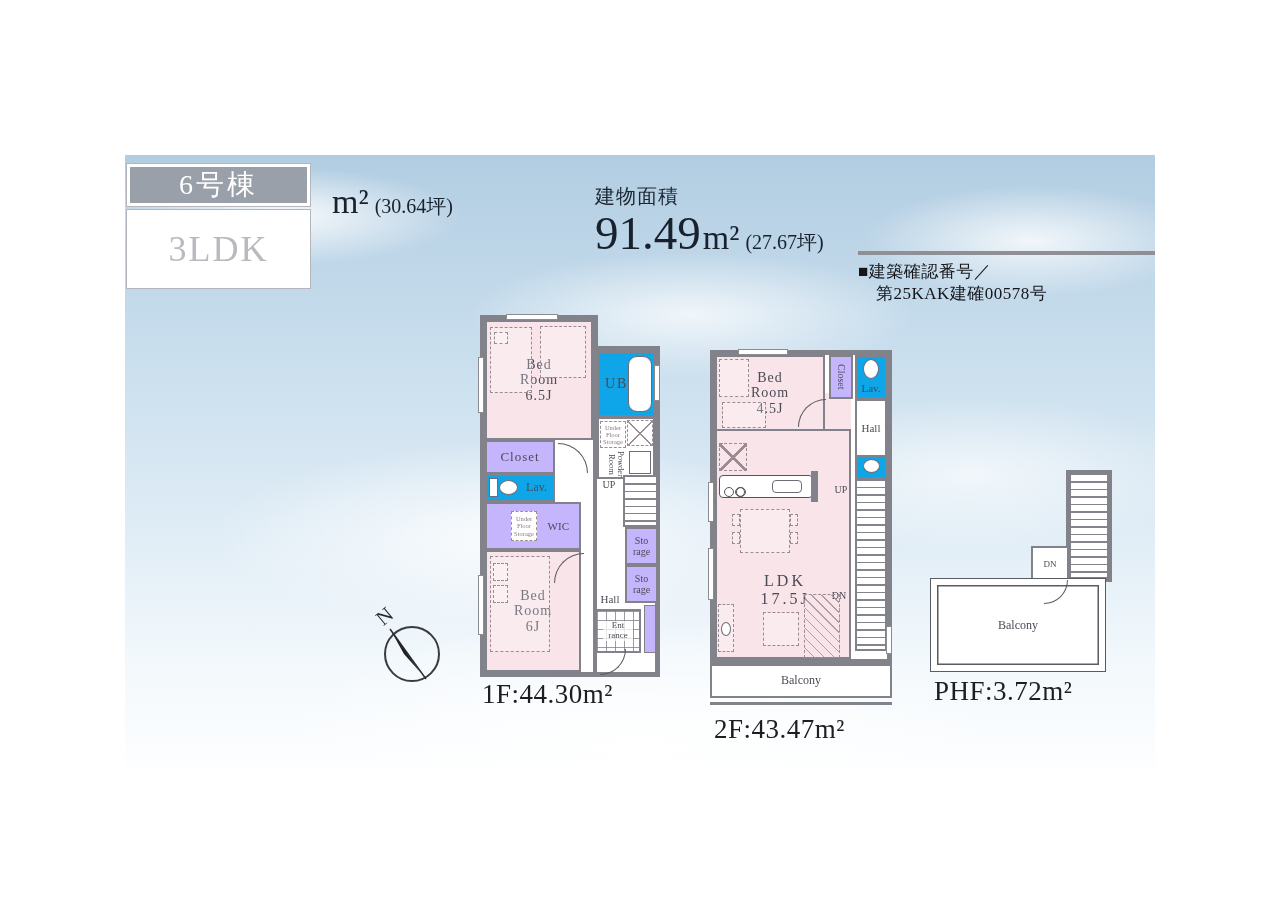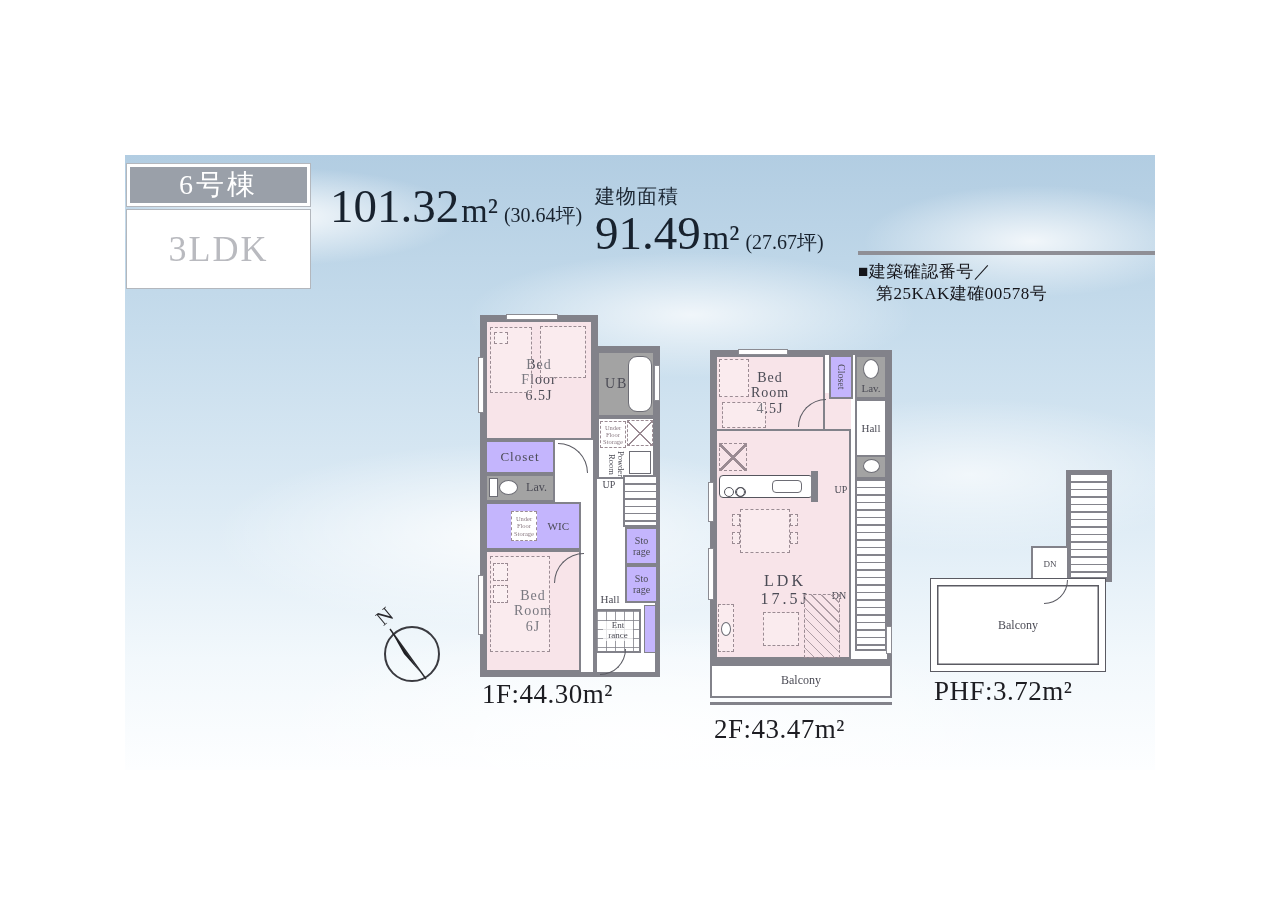--- a/index.html
+++ b/index.html
@@ -36,21 +36,21 @@
   .conf{font-size:17px;color:#15151a;letter-spacing:.5px;}
 
   
   .wall{background:#82828a;position:absolute;box-sizing:border-box;}
   .iwhite{background:#ffffff;position:absolute;box-sizing:border-box;}
   .room{position:absolute;box-sizing:border-box;border:2.5px solid #82828a;
         display:flex;align-items:center;justify-content:center;text-align:center;
         color:#4b4b55;line-height:1.15;}
   .pink{background:#f8e4e9;}
   .yellow{background:#c4b5fd;}
-  .blue{background:#a3a3a3;}
+  .blue{background:#0ea5e9;}
   .white{background:#ffffff;}
   .noborder{border:none;}
   .rlabel{position:absolute;box-sizing:border-box;color:#4b4b55;text-align:center;line-height:1.1;}
   .stairs{background:repeating-linear-gradient(to bottom,#ffffff 0 6px,#84848c 6px 7.5px);}
   .gridfloor{background:
       repeating-linear-gradient(to right, rgba(130,130,138,.8) 0 1px, transparent 1px 9px),
       repeating-linear-gradient(to bottom, rgba(130,130,138,.8) 0 1px, transparent 1px 9px),#fff;}
   .xbox{position:absolute;box-sizing:border-box;border:1.5px dashed #9b8b93;background:
       linear-gradient(45deg, transparent 46%, #9b8b93 46%, #9b8b93 52%, transparent 52%),
       linear-gradient(-45deg, transparent 46%, #9b8b93 46%, #9b8b93 52%, transparent 52%);}
@@ -73,21 +73,20 @@
 
 <div class="abs sky"></div>
 
 <div class="abs badge-title">
   <div class="badge-title-inner">6号棟</div>
 </div>
 <div class="abs badge-plan">3LDK</div>
 
 <div class="abs" style="left:330px;top:183px;">
   <div class="sum-row">
-    <span class="sum-value">101.32</span>
     <span class="sum-unit">m²</span>
     <span class="sum-tsubo">(30.64坪)</span>
   </div>
 </div>
 
 <div class="abs" style="left:595px;top:183px;">
   <div class="sum-label">建物面積</div>
   <div class="sum-row">
     <span class="sum-value">91.49</span>
     <span class="sum-unit">m²</span>
@@ -106,21 +105,21 @@
   <polygon points="20,27 50,70 34,52" fill="#1d1d22"></polygon>
 </svg>
 
 <div class="abs" style="left:478px;top:313px;width:186px;height:410px;">
   <div class="wall" style="left:2px;top:2px;width:118px;height:362px;"></div>
   <div class="wall" style="left:114px;top:33px;width:68px;height:331px;"></div>
   <div class="iwhite" style="left:7px;top:7px;width:108px;height:352px;"></div>
   <div class="iwhite" style="left:119px;top:38px;width:58px;height:321px;"></div>
 
   <div class="room pink" style="left:7px;top:7px;width:108px;height:120px;font-size:14px;letter-spacing:1px;">
-    <span class="rlabel" style="position:static;width:52px;">Bed Floor 6.5J</span>
+    <span class="rlabel" style="position:static;width:52px;">Bed Room 6.5J</span>
   </div>
   <div class="furn" style="left:12px;top:14px;width:42px;height:66px;"></div>
   <div class="furn" style="left:16px;top:19px;width:14px;height:12px;"></div>
   <div class="furn" style="left:62px;top:13px;width:46px;height:52px;"></div>
 
   <div class="room blue" style="left:119px;top:38px;width:58px;height:66px;font-size:14px;letter-spacing:2px;justify-content:flex-start;padding-left:6px;">
     <span>UB</span>
   </div>
   <div class="tub" style="left:150px;top:43px;width:24px;height:56px;"></div>
 

